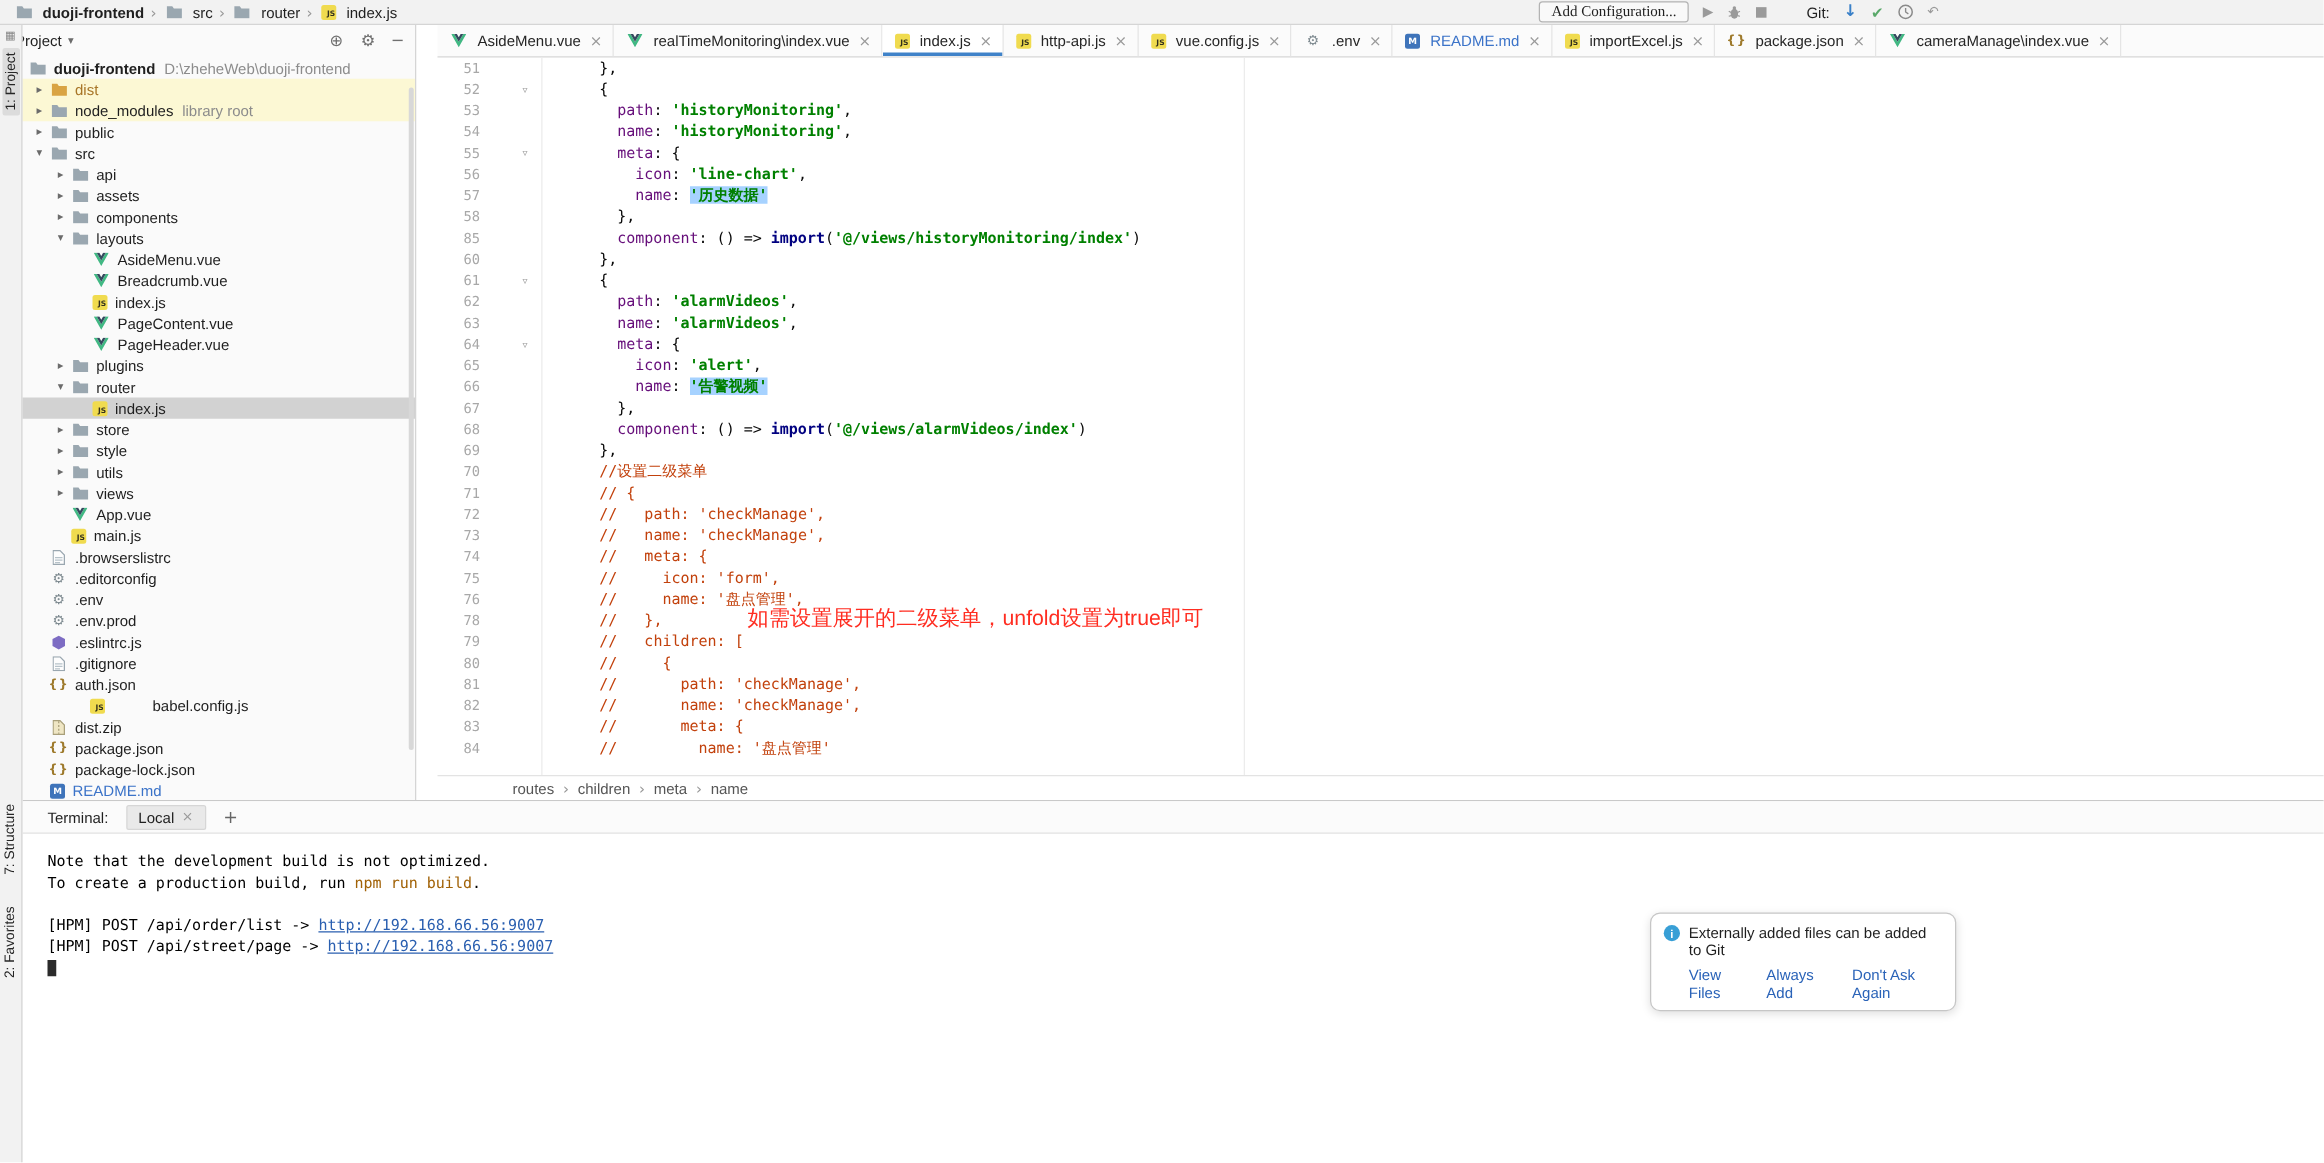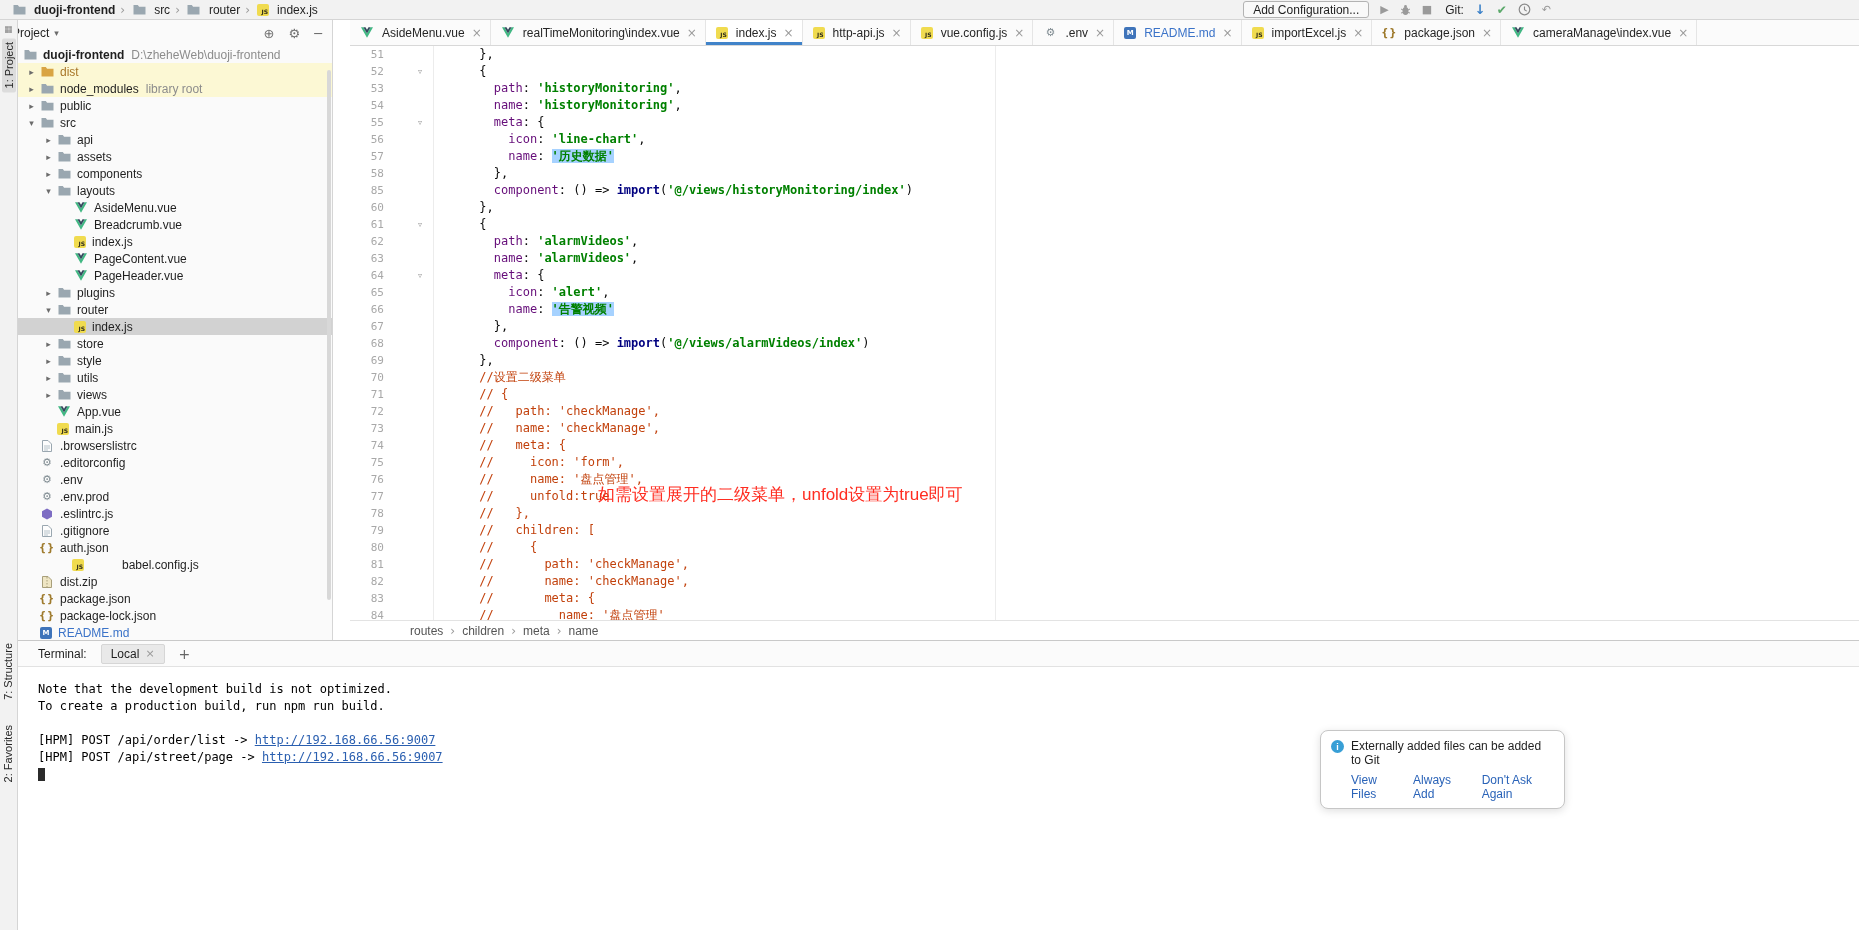--- a/index.html
+++ b/index.html
@@ -7,25 +7,25 @@
 body{font-family:"Liberation Sans",sans-serif;font-size:12px;color:#1f1f1f;background:#fff}
 .app{position:relative;width:1859px;height:930px;background:#fff}
 
 
 .topbar{position:absolute;left:0;top:0;width:100%;height:20px;background:#f2f2f2;border-bottom:1px solid #d5d5d5;display:flex;align-items:center;padding:0 8px;z-index:5}
 .nav-crumbs{display:flex;align-items:center}
 .crumb{display:flex;align-items:center;gap:4px;padding:0 2px}
 .crumb:first-child .crumb-label{font-weight:bold}
 .crumb-sep{color:#9a9a9a;margin:0 3px;font-family:"DejaVu Sans",sans-serif}
 .topbar-right{margin-left:auto;display:flex;align-items:center;gap:11px;padding-right:300px}
-.add-config{height:17px;padding:0 9px;border:1px solid #b3b3b3;border-radius:3px;background:#f9f9f9;font-family:Liberation Sans, sans-serif;font-size:12px;color:#1f1f1f}
+.add-config{height:17px;padding:0 9px;border:1px solid #b3b3b3;border-radius:3px;background:#f9f9f9;font-family:Liberation Serif, serif;font-size:12px;color:#1f1f1f}
 .tb-ic{color:#9a9a9a;font-size:11px;line-height:1;font-family:"DejaVu Sans",sans-serif;display:inline-flex;align-items:center}
 .tb-ic.blue{color:#3a80c8;font-weight:bold;font-size:13px}
 .tb-ic.green{color:#59a869;font-size:12px}
-.git-label{color:#1f1f1f;margin-left:2px}
+.git-label{color:#1f1f1f;margin-left:20px}
 
 
 .strip{position:absolute;left:0;top:20px;width:18px;height:910px;background:#f2f2f2;border-right:1px solid #d5d5d5;z-index:4}
 .strip-ic{position:absolute;top:4px;left:4px;color:#8a8a8a;font-size:9px;font-family:"DejaVu Sans",sans-serif}
 .vlabel{position:absolute;left:2px;writing-mode:vertical-rl;transform:rotate(180deg);font-size:11px;color:#262626;white-space:nowrap}
 .vlabel.proj{top:18px;background:#dcdcdc;padding:4px 1px;border-radius:2px}
 .vlabel.structure{bottom:230px}
 .vlabel.favorites{bottom:148px}
 
 
@@ -79,21 +79,21 @@
 
 
 .terminal{position:absolute;left:18px;top:640px;right:0;bottom:0;background:#fff;border-top:1px solid #c9c9c9}
 .term-header{height:26px;display:flex;align-items:center;gap:14px;padding-left:20px;border-bottom:1px solid #e2e2e2;background:#fbfbfb}
 .term-tab{display:inline-flex;align-items:center;gap:6px;padding:2px 9px;background:#e9e9e9;border:1px solid #d6d6d6;border-radius:2px}
 .term-tab .x{color:#9a9a9a;font-size:11px;font-family:"DejaVu Sans",sans-serif}
 .term-plus{color:#666;font-size:14px;font-family:"DejaVu Sans",sans-serif}
 .term-body{font-family:"DejaVu Sans Mono",monospace;font-size:12px;line-height:17px;padding:14px 0 0 20px;color:#1c1c1c}
 .cl-term{height:17px;white-space:pre}
 .t-t{color:#000000}
-.t-cmd{color:#000000}
+.t-cmd{color:#a16207}
 .t-link{color:#2a5fb0;text-decoration:underline;cursor:pointer}
 .cursor{display:inline-block;width:7px;height:13px;background:#2b2b2b;vertical-align:middle}
 
 
 .notif{position:absolute;left:1320px;top:730px;width:245px;background:#fff;border:1px solid #c6c6c6;border-radius:8px;padding:8px 10px 7px 10px;box-shadow:0 2px 8px rgba(0,0,0,.13);z-index:9}
 .notif-row{display:flex;align-items:flex-start;gap:7px}
 .info-ic{display:inline-flex;width:13px;height:13px;border-radius:50%;background:#389fd6;color:#fff;font-size:9px;align-items:center;justify-content:center;font-weight:bold;flex:none;margin-top:1px}
 .notif-msg{color:#1f1f1f}
 .notif-actions{display:flex;gap:15px;margin-top:6px;padding-left:20px}
 .notif-actions span{color:#2a63b8;cursor:pointer}
@@ -555,21 +555,20 @@
           <div class="cl"><span class="ln">67</span><span class="fold"></span><span class="ct"><span class="c-pl">        },</span></span></div>
           <div class="cl"><span class="ln">68</span><span class="fold"></span><span class="ct"><span class="c-pl">        </span><span class="c-key">component</span><span class="c-pl">: () =&gt; </span><span class="c-kw">import</span><span class="c-pl">(</span><span class="c-str">'@/views/alarmVideos/index'</span><span class="c-pl">)</span></span></div>
           <div class="cl"><span class="ln">69</span><span class="fold"></span><span class="ct"><span class="c-pl">      },</span></span></div>
           <div class="cl"><span class="ln">70</span><span class="fold"></span><span class="ct"><span class="c-pl">      </span><span class="c-com">//设置二级菜单</span></span></div>
           <div class="cl"><span class="ln">71</span><span class="fold"></span><span class="ct"><span class="c-pl">      </span><span class="c-com">// {</span></span></div>
           <div class="cl"><span class="ln">72</span><span class="fold"></span><span class="ct"><span class="c-pl">      </span><span class="c-com">//   path: 'checkManage',</span></span></div>
           <div class="cl"><span class="ln">73</span><span class="fold"></span><span class="ct"><span class="c-pl">      </span><span class="c-com">//   name: 'checkManage',</span></span></div>
           <div class="cl"><span class="ln">74</span><span class="fold"></span><span class="ct"><span class="c-pl">      </span><span class="c-com">//   meta: {</span></span></div>
           <div class="cl"><span class="ln">75</span><span class="fold"></span><span class="ct"><span class="c-pl">      </span><span class="c-com">//     icon: 'form',</span></span></div>
           <div class="cl"><span class="ln">76</span><span class="fold"></span><span class="ct"><span class="c-pl">      </span><span class="c-com">//     name: '盘点管理',</span></span></div>
-          <div class="cl"><span class="ln">77</span><span class="fold"></span><span class="ct"><span class="c-pl">      </span><span class="c-com">//     unfold:true</span></span></div>
           <div class="cl"><span class="ln">78</span><span class="fold"></span><span class="ct"><span class="c-pl">      </span><span class="c-com">//   },</span></span></div>
           <div class="cl"><span class="ln">79</span><span class="fold"></span><span class="ct"><span class="c-pl">      </span><span class="c-com">//   children: [</span></span></div>
           <div class="cl"><span class="ln">80</span><span class="fold"></span><span class="ct"><span class="c-pl">      </span><span class="c-com">//     {</span></span></div>
           <div class="cl"><span class="ln">81</span><span class="fold"></span><span class="ct"><span class="c-pl">      </span><span class="c-com">//       path: 'checkManage',</span></span></div>
           <div class="cl"><span class="ln">82</span><span class="fold"></span><span class="ct"><span class="c-pl">      </span><span class="c-com">//       name: 'checkManage',</span></span></div>
           <div class="cl"><span class="ln">83</span><span class="fold"></span><span class="ct"><span class="c-pl">      </span><span class="c-com">//       meta: {</span></span></div>
           <div class="cl"><span class="ln">84</span><span class="fold"></span><span class="ct"><span class="c-pl">      </span><span class="c-com">//         name: '盘点管理'</span></span></div>
         </div>
       <div class="annotation">如需设置展开的二级菜单，unfold设置为true即可</div>
     </div>

